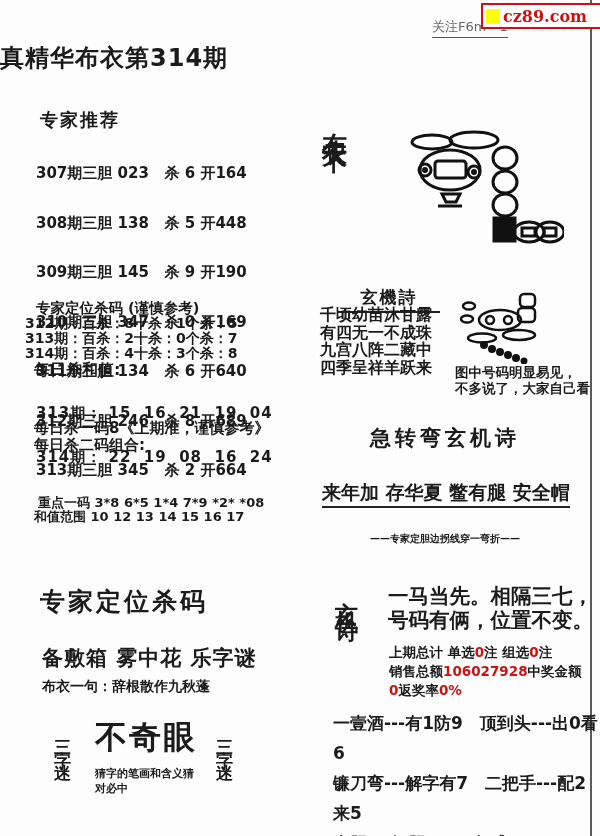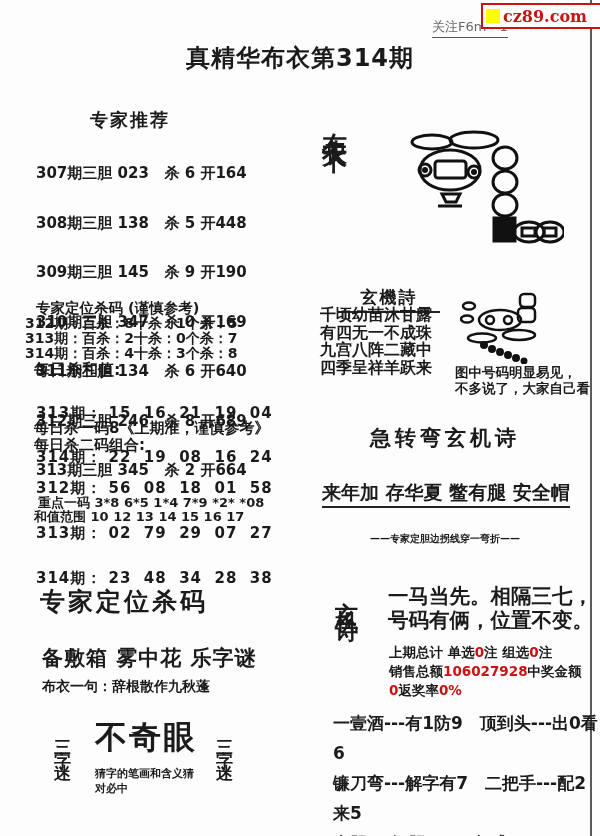--- a/index.html
+++ b/index.html
@@ -7,21 +7,21 @@
     position:relative;width:600px;height:836px;margin:0 auto;
     background:#fdfdfd;overflow:hidden;
     font-family:"DejaVu Sans",sans-serif;color:#1b1b1b;
   }
   .abs{position:absolute;}
   .b{font-weight:bold;}
   .pre{white-space:pre;}
   .vert{writing-mode:vertical-rl;text-orientation:upright;}
   .serif{font-family:"DejaVu Serif",serif;}
   .red{color:#cc1111;}
-  .center{text-align:center;}
+  .center{text-align:left;}
   svg{display:block;}
 </style>
 </head>
 <body>
 
 <div id="page">
 
   <div class="abs" style="left:590px;top:0;width:2px;height:836px;background:#5a5a5a;"></div>
 
   <div class="abs" style="left:432px;top:18px;font-size:13px;color:#666;border-bottom:1px solid #555;padding-bottom:1px;z-index:1;">关注F6m—1</div>
@@ -57,25 +57,20 @@
 
   <div class="abs b pre" style="left:36px;top:377px;font-size:15px;line-height:14.5px;letter-spacing:1px;">
     <div>313期： 15  16  21  19  04</div>
     <div>314期： 22  19  08  16  24</div>
   </div>
 
   <div class="abs b" style="left:34px;top:419px;font-size:15px;">每日杀一码8《上期准，谨慎参考》</div>
 
   <div class="abs b" style="left:34px;top:436px;font-size:15px;">每日杀二码组合:</div>
 
-  <div class="abs b pre" style="left:36px;top:451px;font-size:15px;line-height:15px;letter-spacing:1px;">
-    <div>312期： 56  08  18  01  58</div>
-    <div>313期： 02  79  29  07  27</div>
-    <div>314期： 23  48  34  28  38</div>
-  </div>
 
   <div class="abs b" style="left:38px;top:494px;font-size:13px;">重点一码 3*8 6*5 1*4 7*9 *2* *08</div>
 
   <div class="abs b" style="left:34px;top:508px;font-size:13px;">和值范围 10 12 13 14 15 16 17</div>
 
   <div class="abs b" style="left:40px;top:585px;font-size:25px;letter-spacing:3px;">专家定位杀码</div>
 
   <div class="abs b" style="left:42px;top:644px;font-size:21px;letter-spacing:1px;">备敷箱  雾中花  乐字谜</div>
 
   <div class="abs b serif" style="left:42px;top:678px;font-size:14px;">布衣一句：辞根散作九秋蓬</div>

